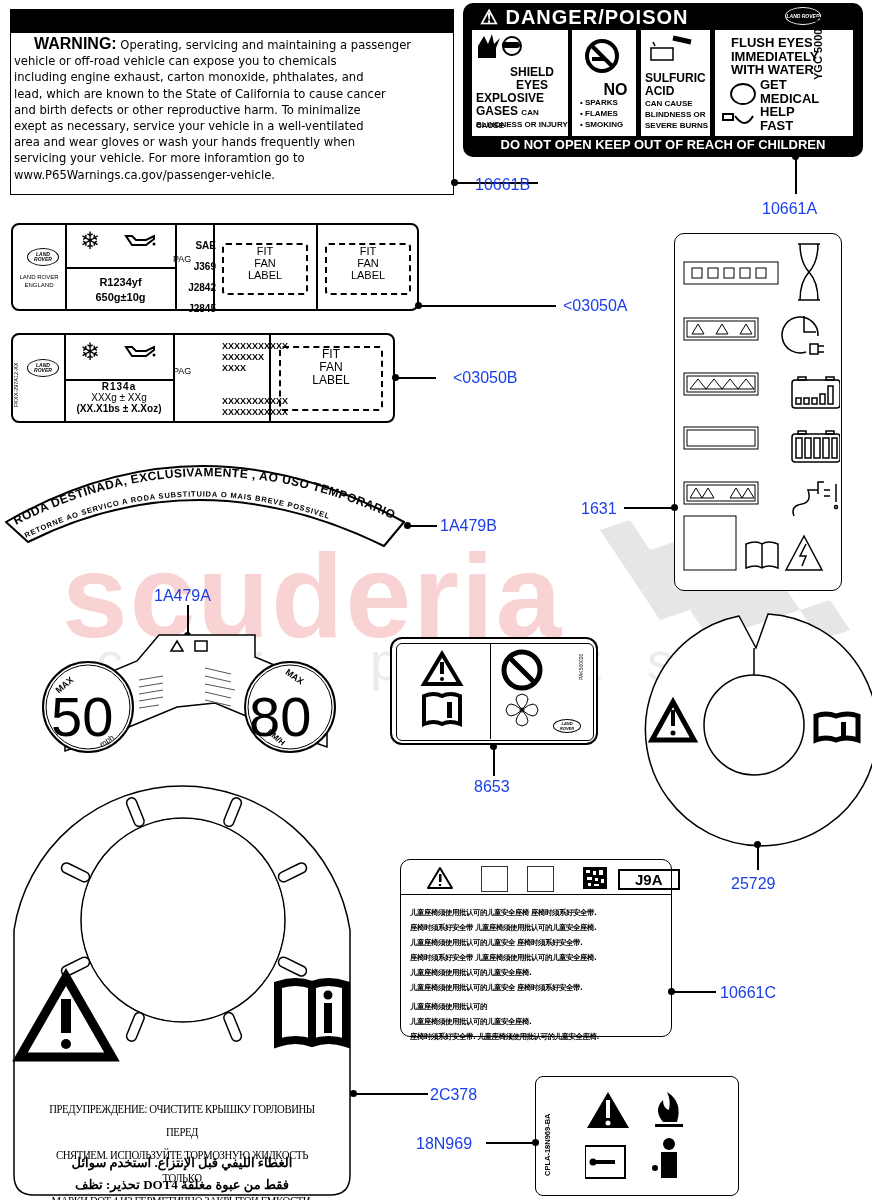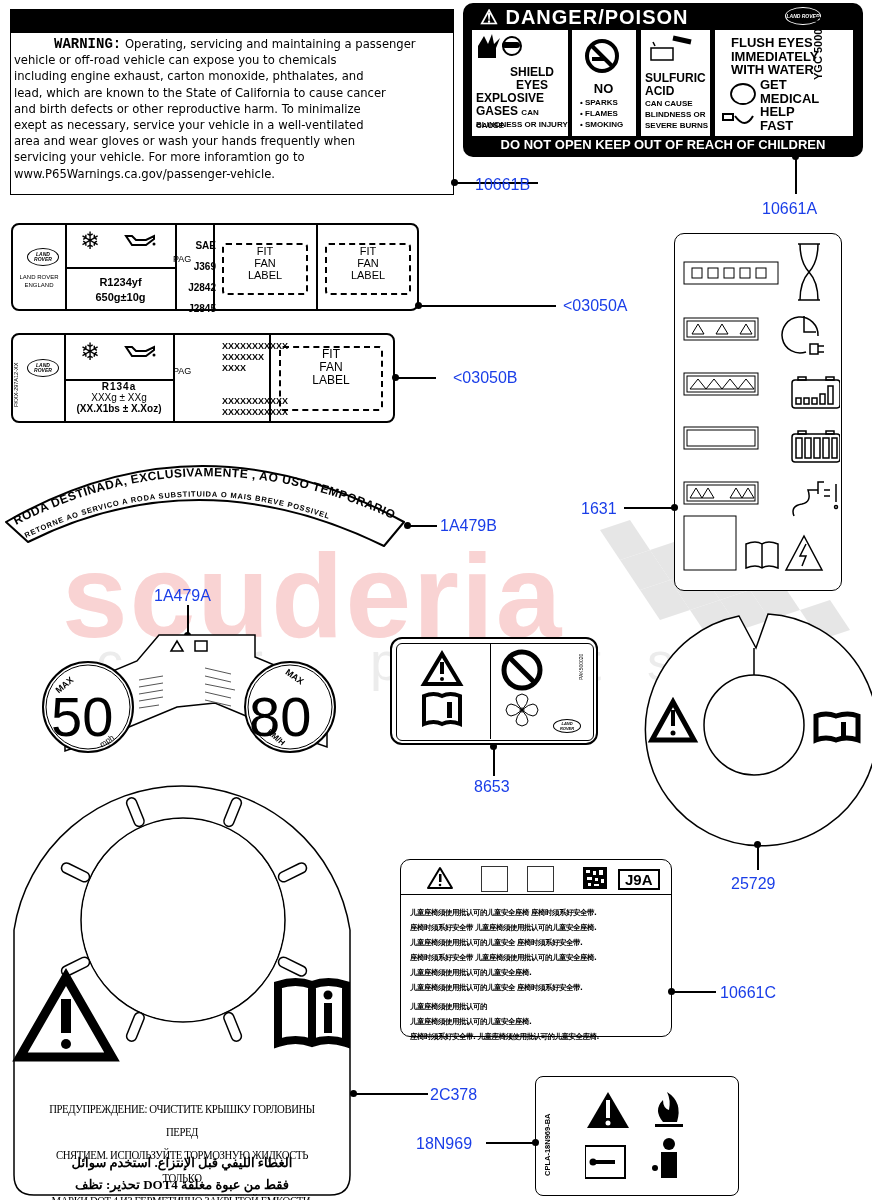--- a/index.html
+++ b/index.html
@@ -6,21 +6,21 @@
   body { width:872px; height:1200px; position:relative; overflow:hidden; font-family:"Liberation Sans", sans-serif; color:#000; }
   .abs { position:absolute; }
   .callout { position:absolute; color:#1a3ee8; font-family:"Liberation Sans", sans-serif; font-size:16px; line-height:16px; white-space:nowrap; }
   .wm { position:absolute; color:#f9d3d3; font-family:"Liberation Sans", sans-serif; font-weight:bold; font-size:118px; letter-spacing:2px; z-index:0; }
   .wm2 { position:absolute; color:#ececec; font-family:"Liberation Sans", sans-serif; font-size:54px; letter-spacing:46px; z-index:0; }
   .layer { position:absolute; left:0; top:0; width:872px; height:1200px; z-index:1; }
   
   .warn-box { left:10px; top:33px; width:444px; height:162px; border:1.5px solid #000; box-sizing:border-box; border-top:none; }
   .warn-bar { left:10px; top:9px; width:444px; height:24px; background:#000; }
   .warn-text { left:14px; top:36px; width:440px; font-family:"DejaVu Sans", sans-serif; font-size:11.6px; line-height:16.2px; }
-  .warn-text b { font-family:Liberation Mono, monospace; font-size:14px; margin-left:40px; }
+  .warn-text b { font-family:Liberation Sans, sans-serif; font-size:16px; margin-left:20px; }
   
   .danger { left:463px; top:3px; width:400px; height:154px; background:#000; border-radius:10px; }
   .danger-title { left:480px; top:5px; color:#fff; font-weight:bold; font-size:20px; letter-spacing:1px; }
   .danger-foot { left:463px; top:137px; width:400px; text-align:center; color:#fff; font-weight:bold; font-size:13px; }
   .dpanel { position:absolute; background:#fff; top:30px; height:106px; }
   .dtxt { position:absolute; font-weight:bold; font-family:"Liberation Sans", sans-serif; line-height:1.05; }
   
   .lbox { position:absolute; border:2px solid #000; border-radius:8px; box-sizing:border-box; background:#fff; }
   .vline { position:absolute; width:1.5px; background:#000; }
   .hline { position:absolute; height:1.5px; background:#000; }
@@ -91,21 +91,21 @@
     <div class="dtxt" style="left:4px;top:75px;font-size:12px"><span>GASES</span> <span style="font-size:8px">CAN CAUSE</span></div>
     <div class="dtxt" style="left:4px;top:91px;font-size:8px">BLINDNESS OR INJURY</div>
   </div>
   <div class="abs" style="left:569px;top:30px;width:0;height:106px;border-left:3px dashed #000"></div>
   <div class="dpanel" style="left:572px;width:64px">
     <svg class="abs" style="left:12px;top:8px" width="36" height="36" viewBox="0 0 36 36">
       <circle cx="18" cy="18" r="15" fill="none" stroke="#000" stroke-width="4"></circle>
       <line x1="7" y1="7" x2="29" y2="29" stroke="#000" stroke-width="4"></line>
       <rect x="8" y="19" width="12" height="4" fill="#000"></rect>
     </svg>
-    <div class="dtxt center" style="left:4px;width:55px;top:52px;font-size:13px">NO</div>
+    <div class="dtxt center" style="left:16px;width:55px;top:52px;font-size:16px">NO</div>
     <div class="dtxt" style="left:8px;top:67px;font-size:8px;line-height:11px">
       <div>• SPARKS</div>
       <div>• FLAMES</div>
       <div>• SMOKING</div>
     </div>
   </div>
   <div class="abs" style="left:637px;top:30px;width:0;height:106px;border-left:3px dashed #000"></div>
   <div class="dpanel" style="left:641px;width:69px">
     <svg class="abs" style="left:4px;top:4px" width="50" height="30" viewBox="0 0 50 30">
       <path d="M6 14 h22 v12 h-22 z" fill="none" stroke="#000" stroke-width="1.5"></path>
@@ -399,21 +399,21 @@
         <rect x="3" y="3" width="4" height="3"></rect>
         <rect x="10" y="4" width="3" height="4"></rect>
         <rect x="16" y="3" width="4" height="5"></rect>
         <rect x="4" y="10" width="5" height="3"></rect>
         <rect x="12" y="11" width="3" height="3"></rect>
         <rect x="18" y="12" width="3" height="4"></rect>
         <rect x="5" y="16" width="3" height="3"></rect>
         <rect x="11" y="17" width="5" height="2"></rect>
       </g>
   </svg>
-  <div class="abs bold" style="left:618px;top:869px;border:2px solid #000;padding:0 5px;font-size:15px;line-height:17px;">J9A</div>
+  <div class="abs bold" style="left:618px;top:869px;border:2px solid #000;padding:0 15px;font-size:15px;line-height:17px;">J9A</div>
   <div class="abs cjk" style="left:410px;top:905px;line-height:15px">
     <div>儿童座椅须使用批认可的儿童安全座椅 座椅时须系好安全带.</div>
     <div>座椅时须系好安全带 儿童座椅须使用批认可的儿童安全座椅.</div>
     <div>儿童座椅须使用批认可的儿童安全 座椅时须系好安全带.</div>
     <div>座椅时须系好安全带 儿童座椅须使用批认可的儿童安全座椅.</div>
     <div>儿童座椅须使用批认可的儿童安全座椅.</div>
     <div>儿童座椅须使用批认可的儿童安全 座椅时须系好安全带.</div>
     <div style="height:4px"></div>
     <div>儿童座椅须使用批认可的</div>
     <div>儿童座椅须使用批认可的儿童安全座椅.</div>

